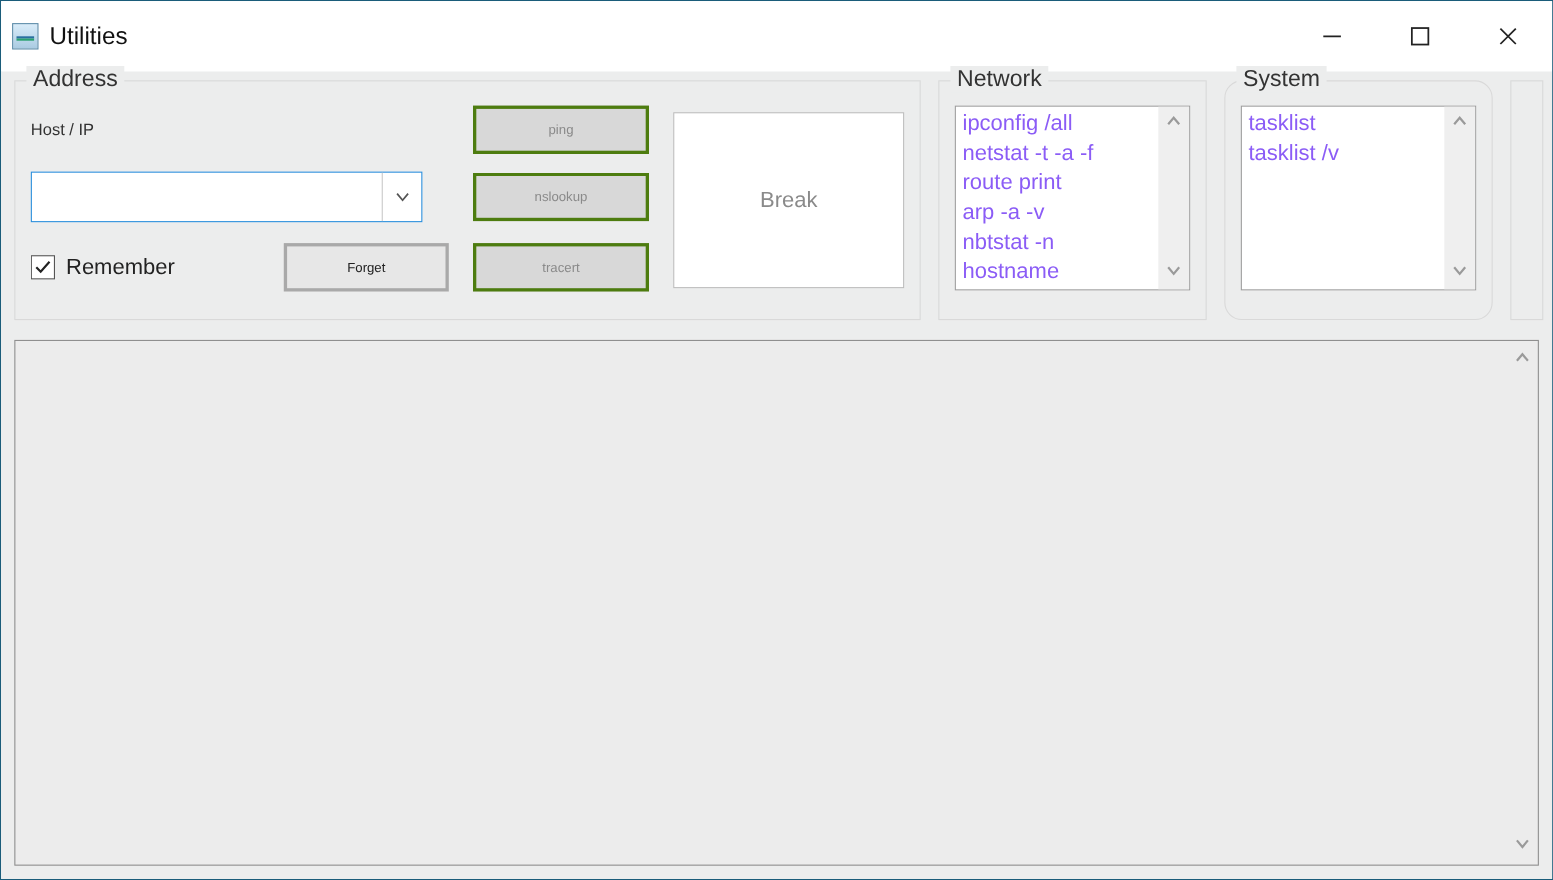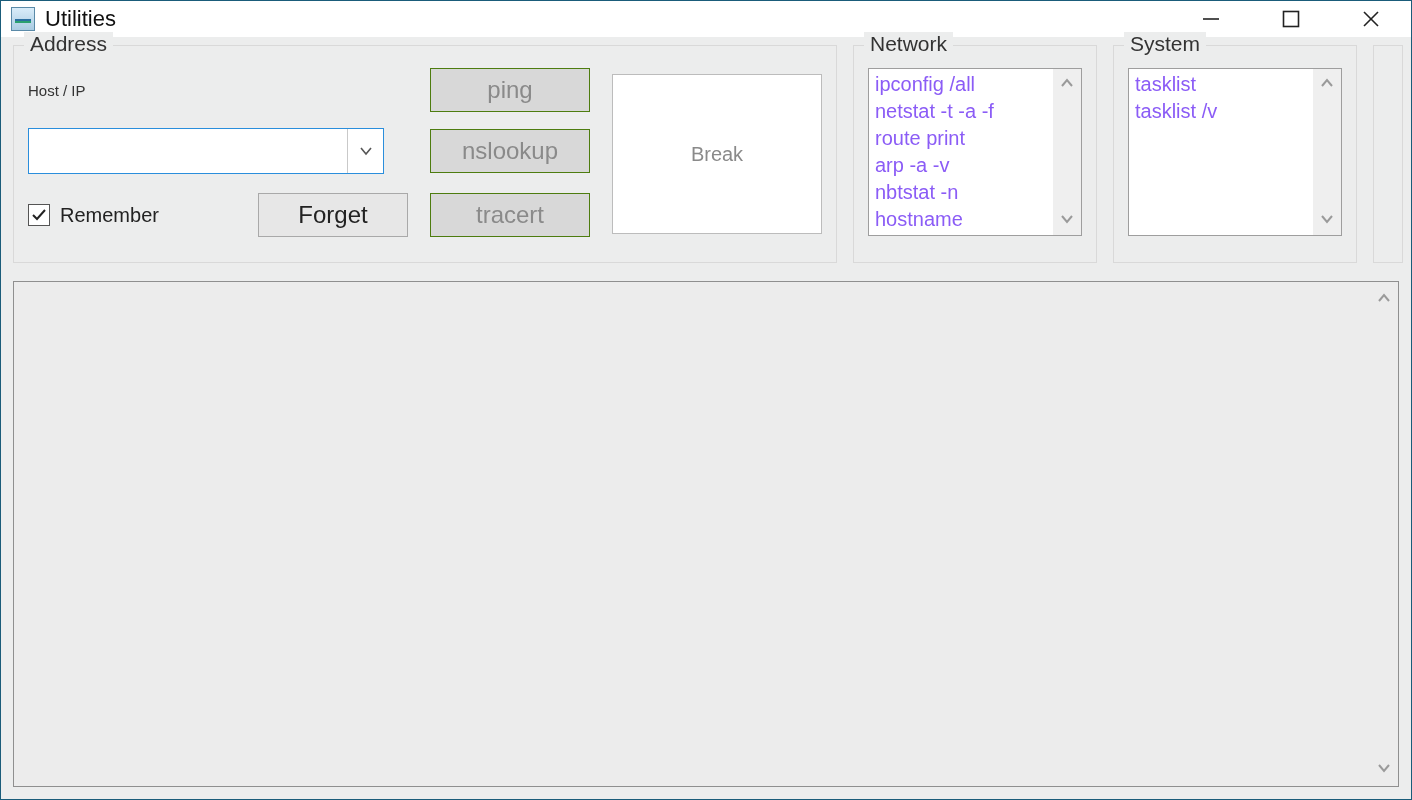--- a/index.html
+++ b/index.html
@@ -13,21 +13,21 @@
     overflow: hidden;
   }
   .window {
     width: 1412px; height: 800px;
     border: 1px solid #1a5c7a;
     background: #fff;
     display: flex; flex-direction: column;
   }
   
   .titlebar {
-    height: 36px;
+    height: 64px;
     display: flex; align-items: center;
     padding-left: 10px;
     background: #fff;
   }
   .titlebar .app-icon {
     width: 24px; height: 24px;
     margin-right: 10px;
     display: inline-block;
     border: 1px solid #5a8aa8;
     background: linear-gradient(180deg,#d9ecf9 0%, #aacbe2 100%);
@@ -72,38 +72,38 @@
   .groupbox > .legend {
     position: absolute;
     top: -14px; left: 10px;
     background: #eceded;
     padding: 0 6px;
     font-size: 21px;
     color: #333;
   }
   .gb-address { flex: 0 0 822px; height: 218px; }
   .gb-network { flex: 0 0 244px; height: 218px; }
-  .gb-system  { flex: 0 0 244px; height: 218px; }
+  .gb-system  { flex: 0 0 244px; height: 218px; border-radius: 16px; }
   .gb-empty   { flex: 1; height: 218px; min-width: 30px; }
 
   
   .addr-grid {
     display: grid;
     grid-template-columns: 380px 160px 210px;
     grid-template-rows: 44px 50px 50px;
     column-gap: 22px;
     row-gap: 14px;
     align-items: center;
   }
   .host-label { font-size: 15px; color: #333; }
   .btn, .btn-disabled {
     height: 44px;
-    border: 1px solid #4d7c0f;
+    border: 3px solid #4d7c0f;
     background: #d8d8d8;
-    font-size: 24px;
+    font-size: 12px;
     display: flex; align-items: center; justify-content: center;
     user-select: none;
   }
   .btn { color: #222; background: #e7e7e7; border-color: #a9a9a9; }
   .btn-disabled { color: #8a8a8a; }
   .btn-forget { width: 150px; }
   .break-btn {
     grid-row: 1 / span 3;
     grid-column: 3;
     height: 160px;

